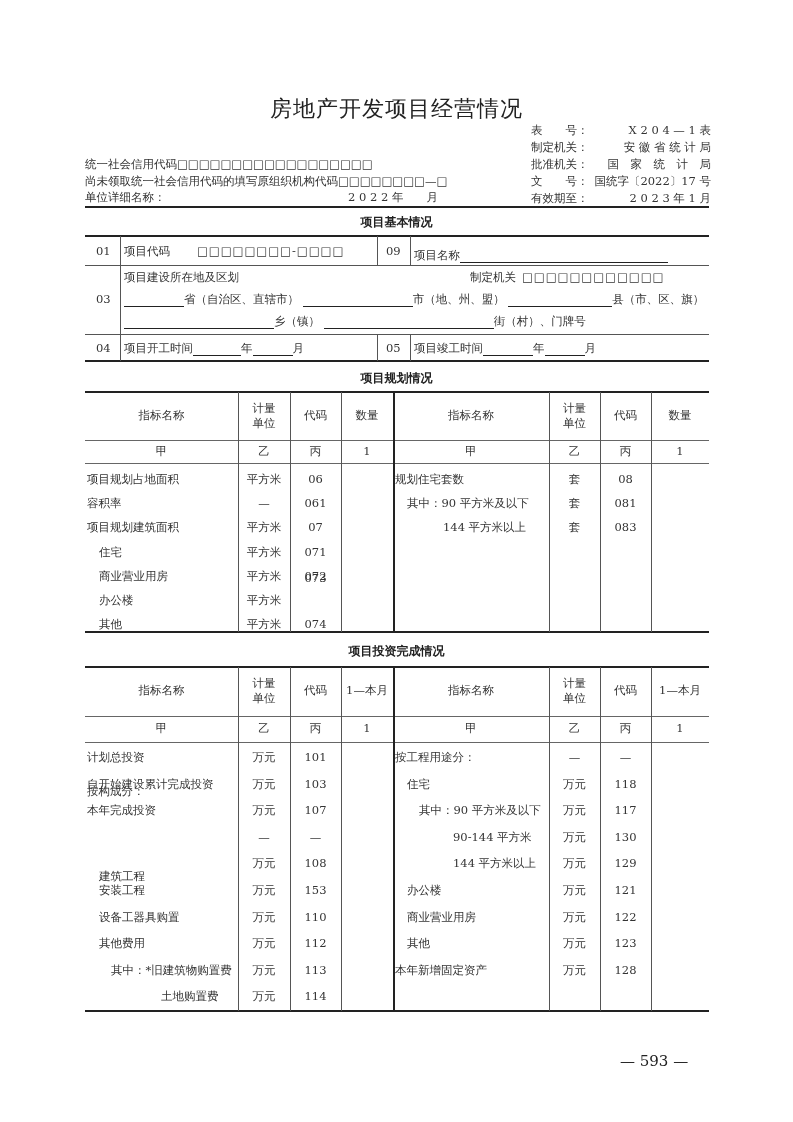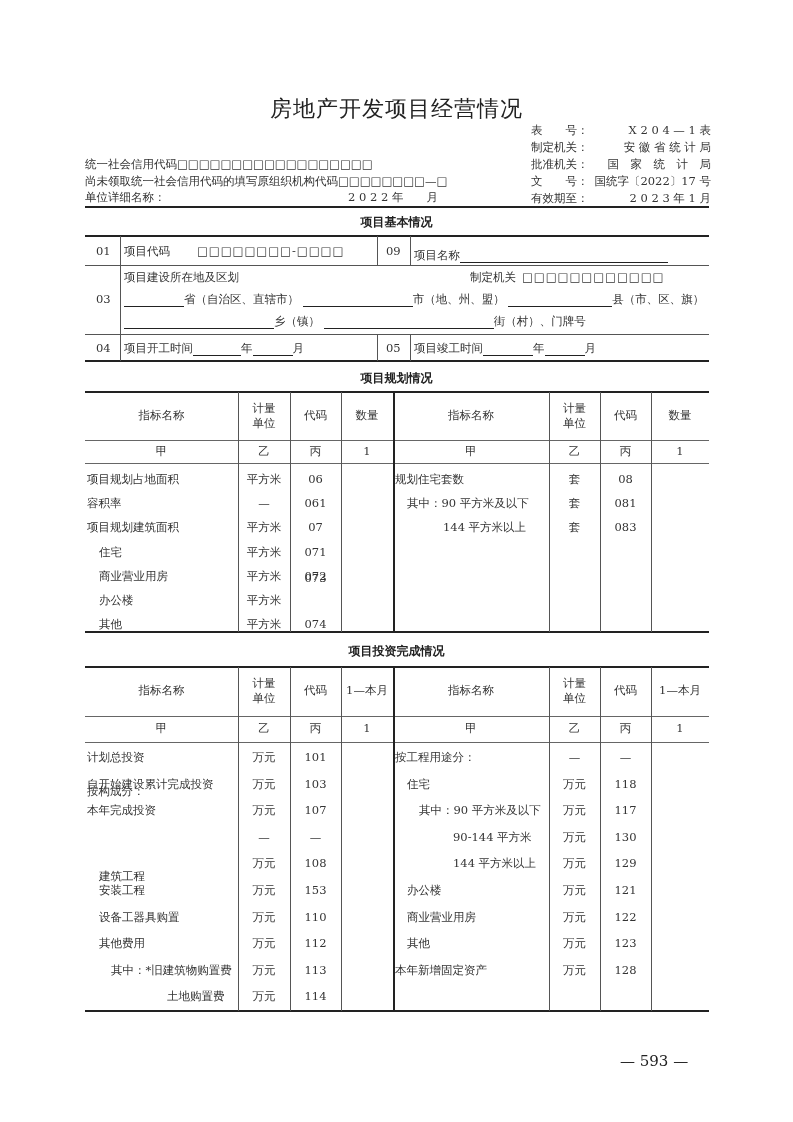--- a/index.html
+++ b/index.html
@@ -231,21 +231,21 @@
     <div class="cell c" style="left:290px;width:51px;top:909.6px;">110</div>
     <div class="cell" style="left:342px;width:50px;top:905.6px;height:22px;"></div>
     <div class="cell" style="left:99px;top:936.2px;">其他费用</div>
     <div class="cell c" style="left:238px;width:52px;top:936.2px;">万元</div>
     <div class="cell c" style="left:290px;width:51px;top:936.2px;">112</div>
     <div class="cell" style="left:342px;width:50px;top:932.2px;height:22px;"></div>
     <div class="cell" style="left:111px;top:962.8px;">其中：*旧建筑物购置费</div>
     <div class="cell c" style="left:238px;width:52px;top:962.8px;">万元</div>
     <div class="cell c" style="left:290px;width:51px;top:962.8px;">113</div>
     <div class="cell" style="left:342px;width:50px;top:958.8px;height:22px;"></div>
-    <div class="cell" style="left:167px;top:989.4px;text-align:center;">土地购置费</div>
+    <div class="cell" style="left:161px;top:989.4px;text-align:center;">土地购置费</div>
     <div class="cell c" style="left:238px;width:52px;top:989.4px;">万元</div>
     <div class="cell c" style="left:290px;width:51px;top:989.4px;">114</div>
     <div class="cell" style="left:342px;width:50px;top:985.4px;height:22px;"></div>
     <div class="cell" style="left:395px;top:750px;">按工程用途分：</div>
     <div class="cell c" style="left:549px;width:51px;top:750px;">—</div>
     <div class="cell c" style="left:600px;width:51px;top:750px;">—</div>
     <div class="cell" style="left:652px;width:56px;top:746px;height:22px;"></div>
     <div class="cell" style="left:407px;top:776.6px;">住宅</div>
     <div class="cell c" style="left:549px;width:51px;top:776.6px;">万元</div>
     <div class="cell c" style="left:600px;width:51px;top:776.6px;">118</div>

